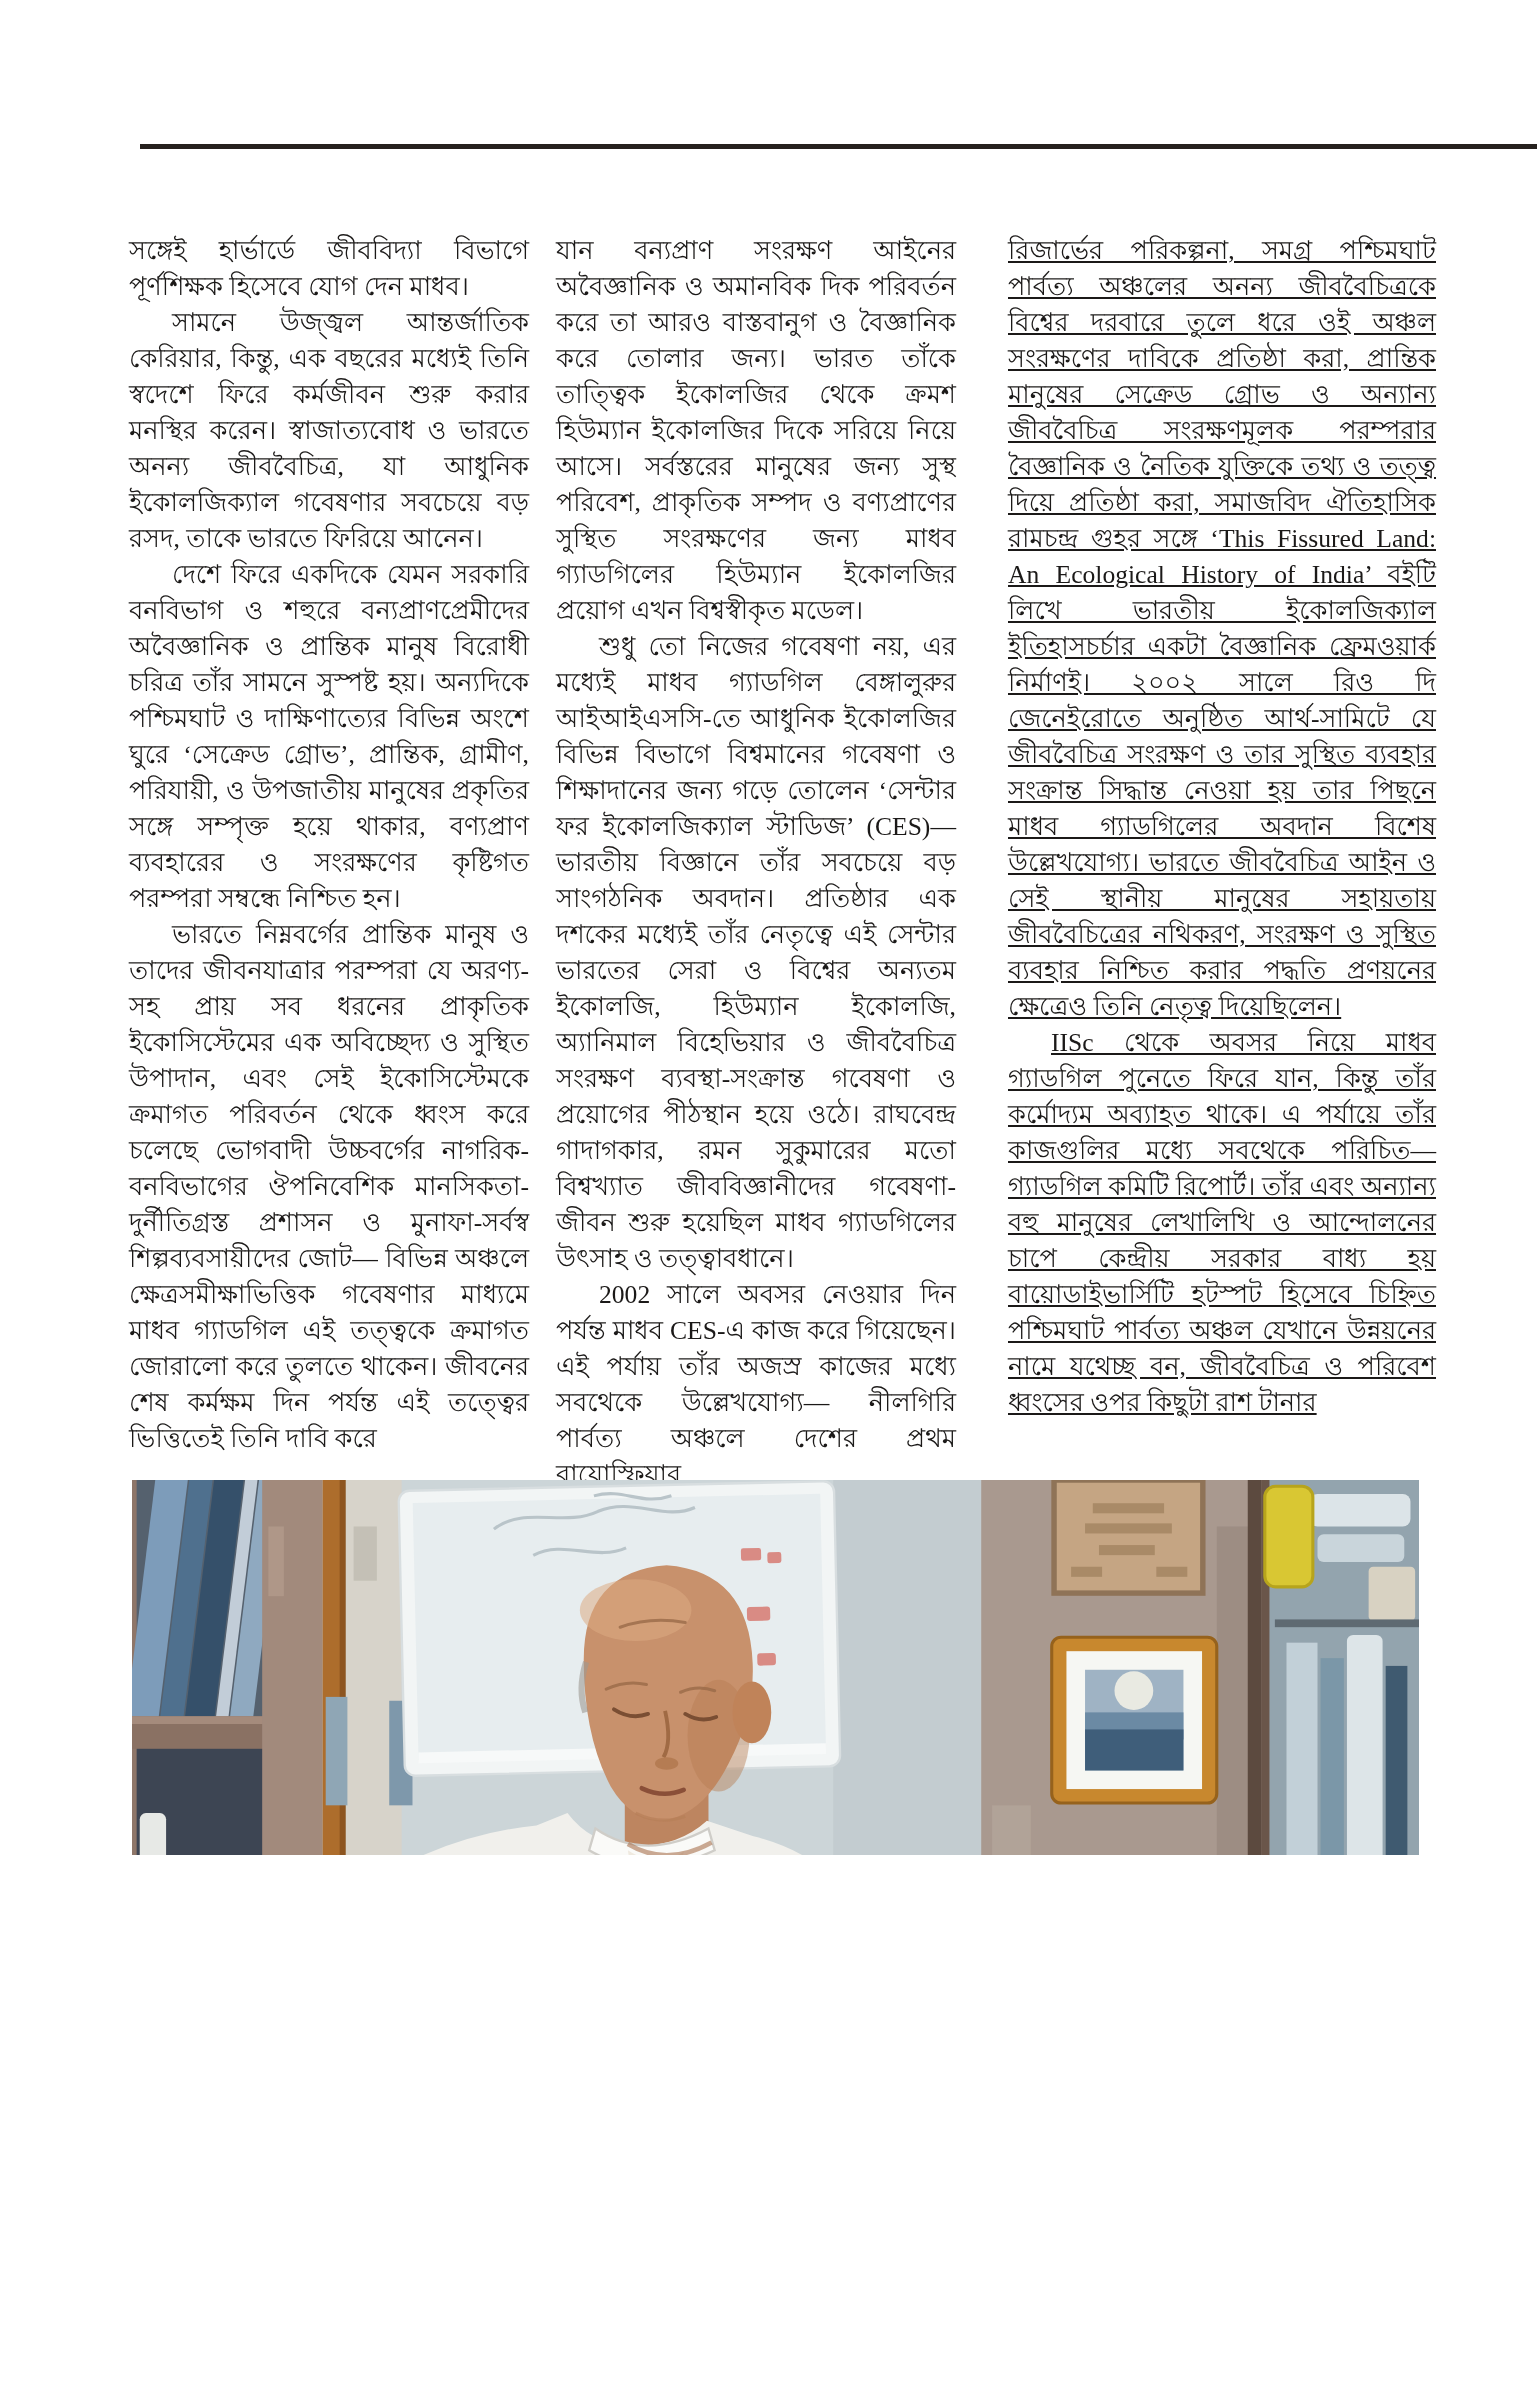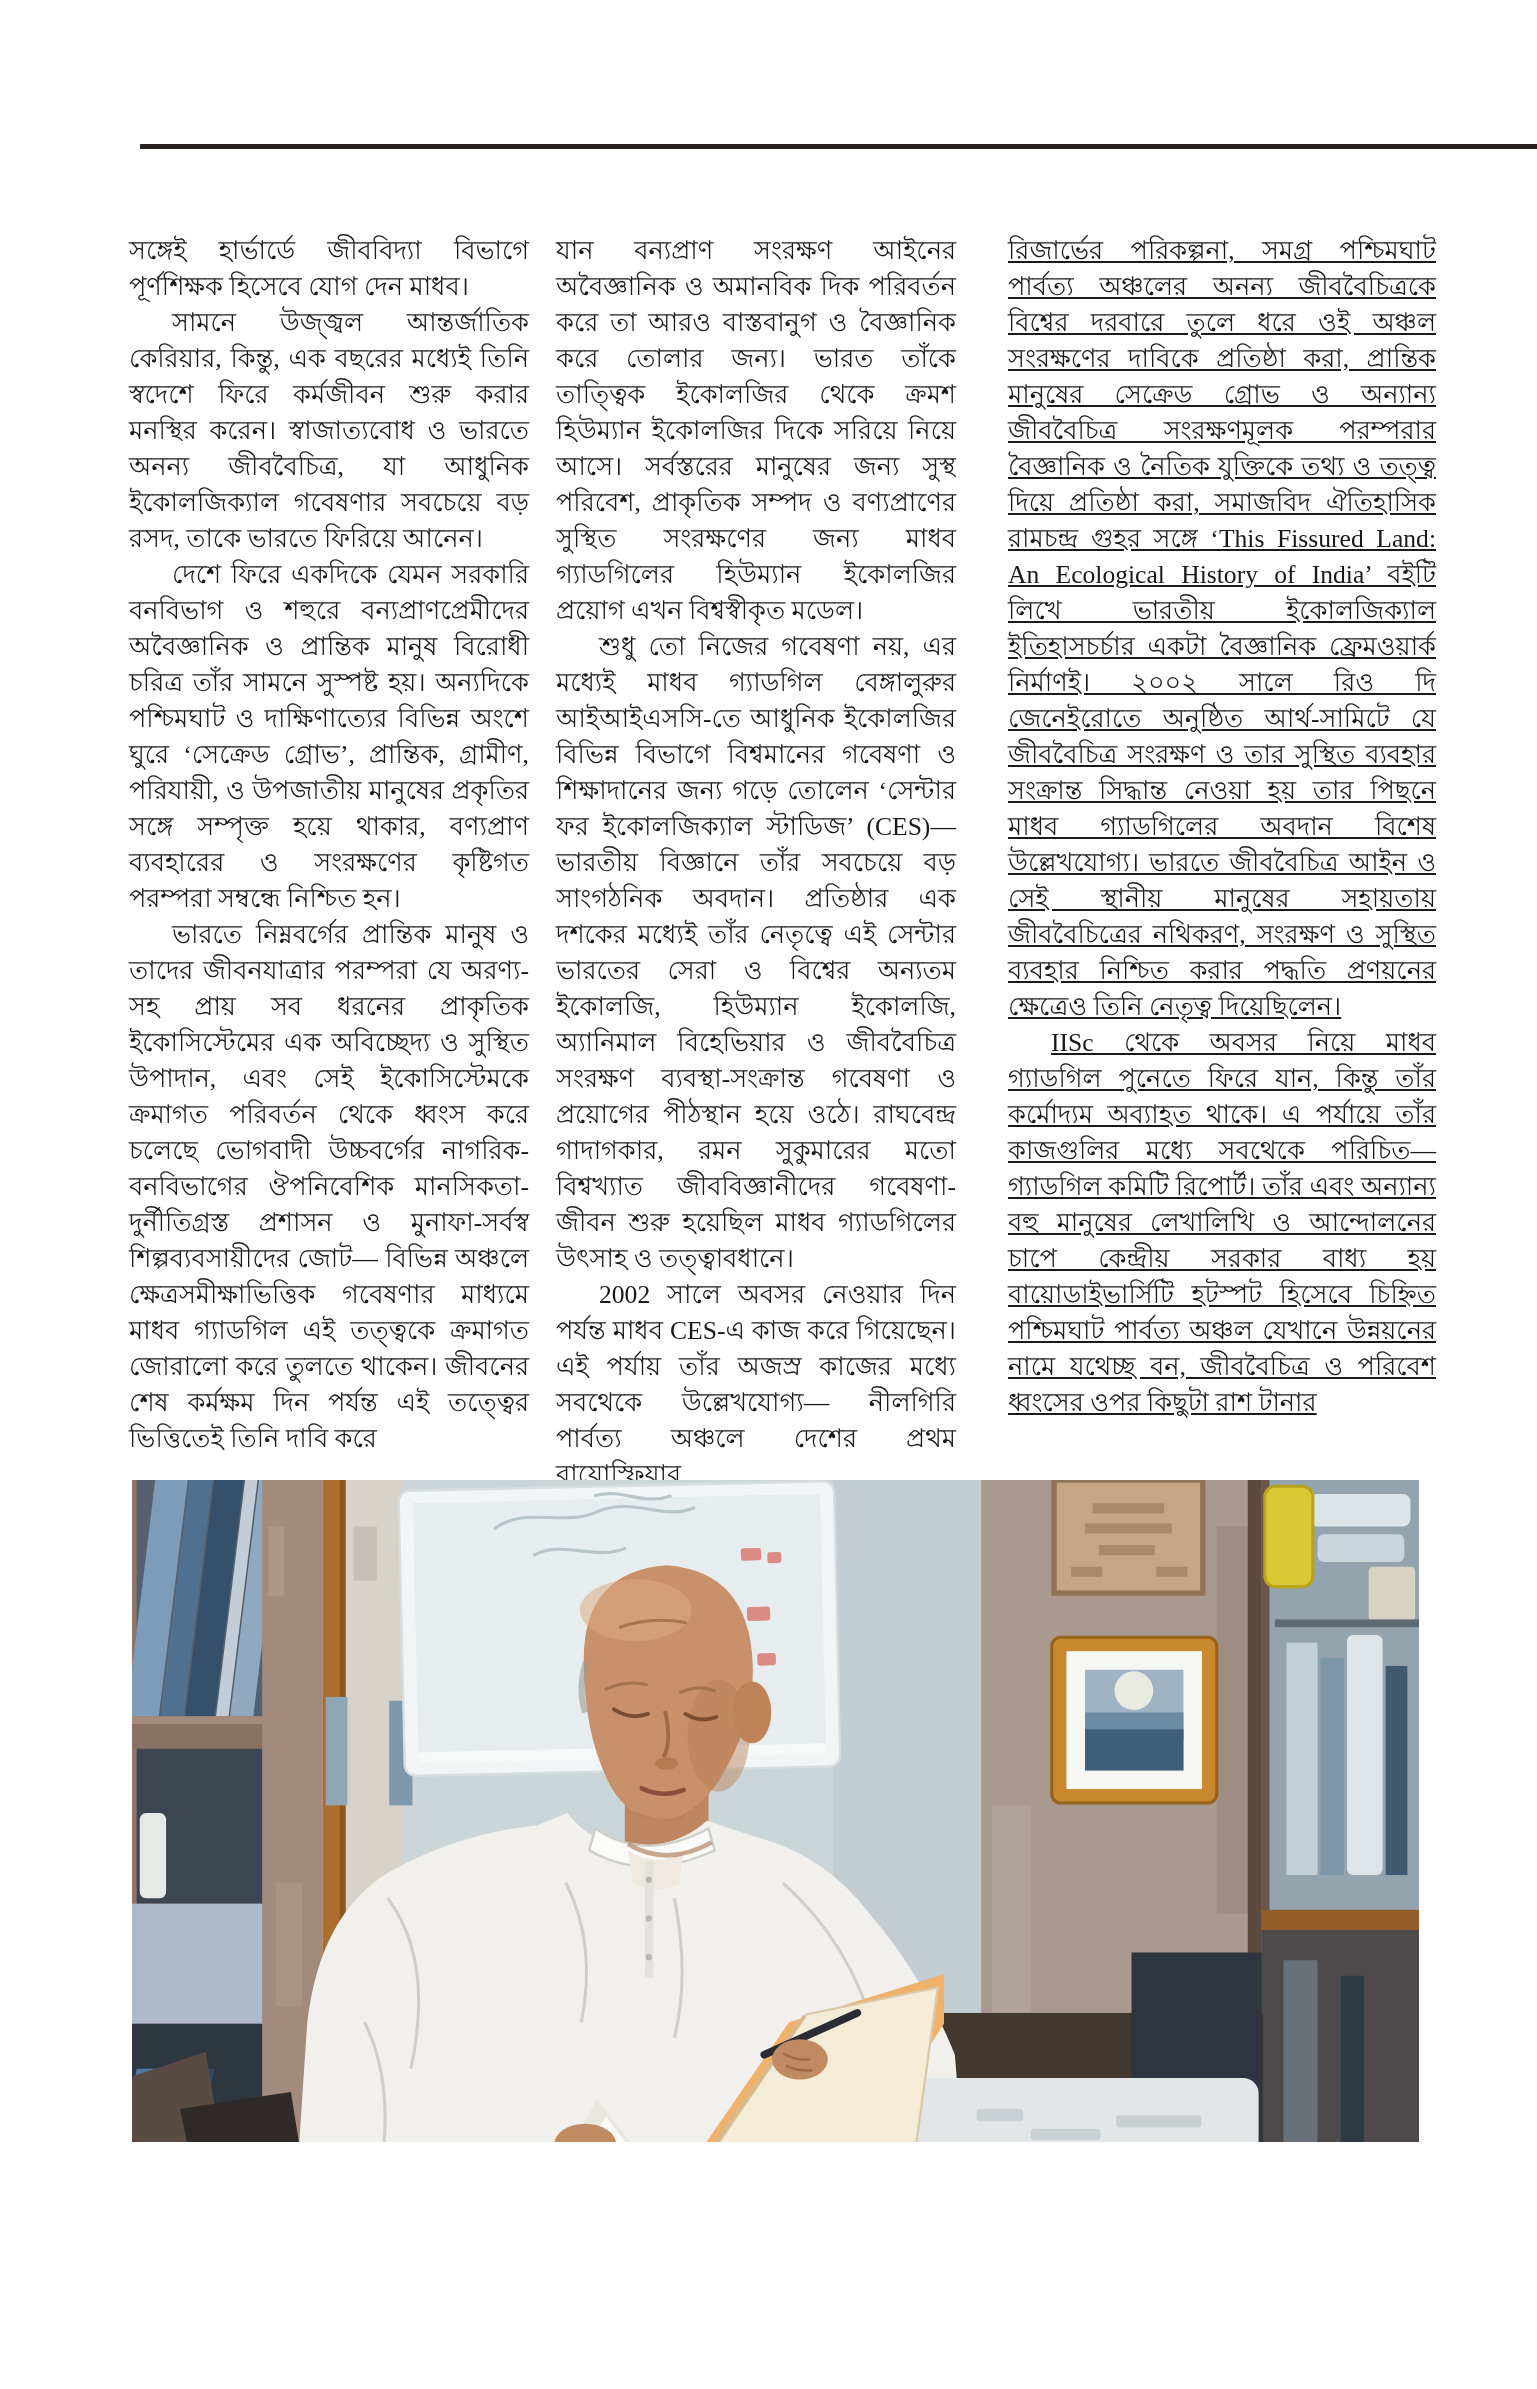--- a/index.html
+++ b/index.html
@@ -1,16 +1,16 @@
 <!DOCTYPE html>
 <html style="font-size:12.4px"><head>
 <meta charset="utf-8">
 <style>
   html,body{margin:0;padding:0;background:#ffffff;}
-  .page{position:relative;width:1538px;height:2142px;background:#ffffff;overflow:hidden;
+  .page{position:relative;width:1538px;height:1855px;background:#ffffff;overflow:hidden;
         font-family:"Liberation Serif","DejaVu Serif",serif;}
   .rule-top{position:absolute;left:140px;right:0;top:144px;height:5.4px;background:#26211e;}
   .rule-bottom{position:absolute;left:132px;right:0;top:2251px;height:5.4px;background:#26211e;}
   .col{position:absolute;top:233px;width:400px;font-size:25.6px;line-height:36px;
        text-align:justify;color:#1b1918;}
   .col p{margin:0;text-indent:43px;}
   .col p.noindent{text-indent:0;}
   #col1{left:129px;}
   #col2{left:556px;}
   #col3{left:1008px;width:428px;text-decoration:underline;}

